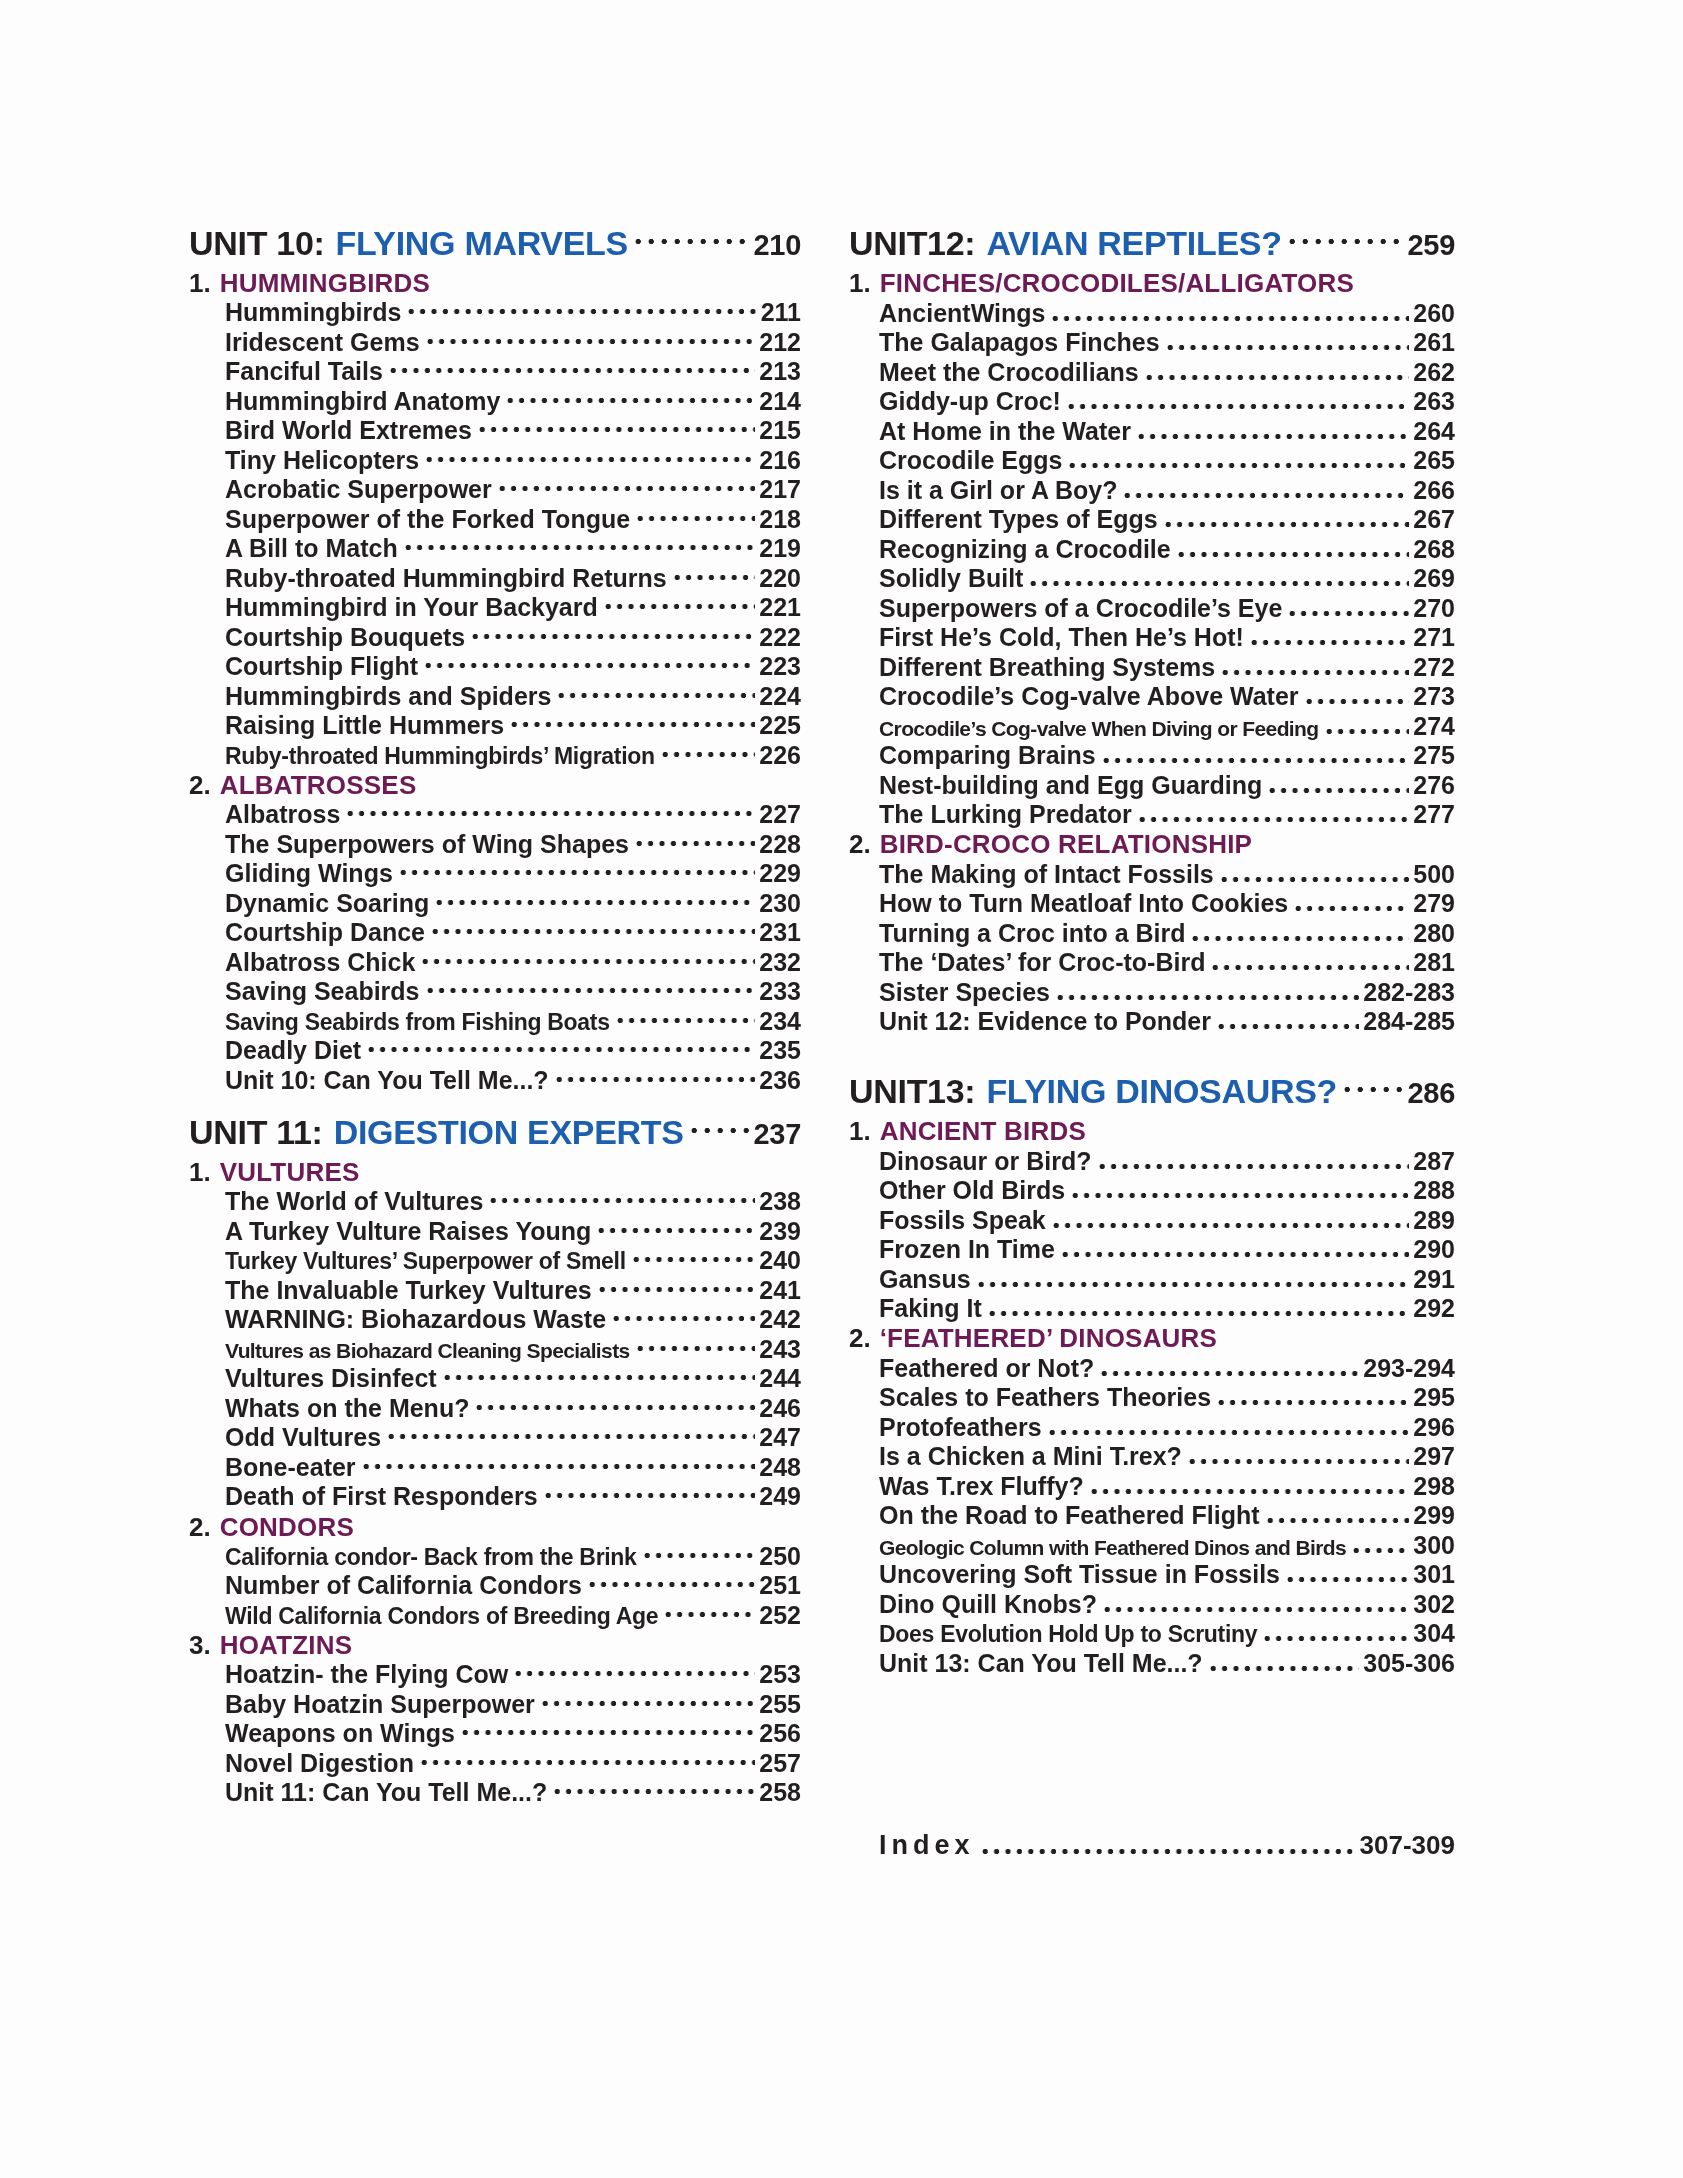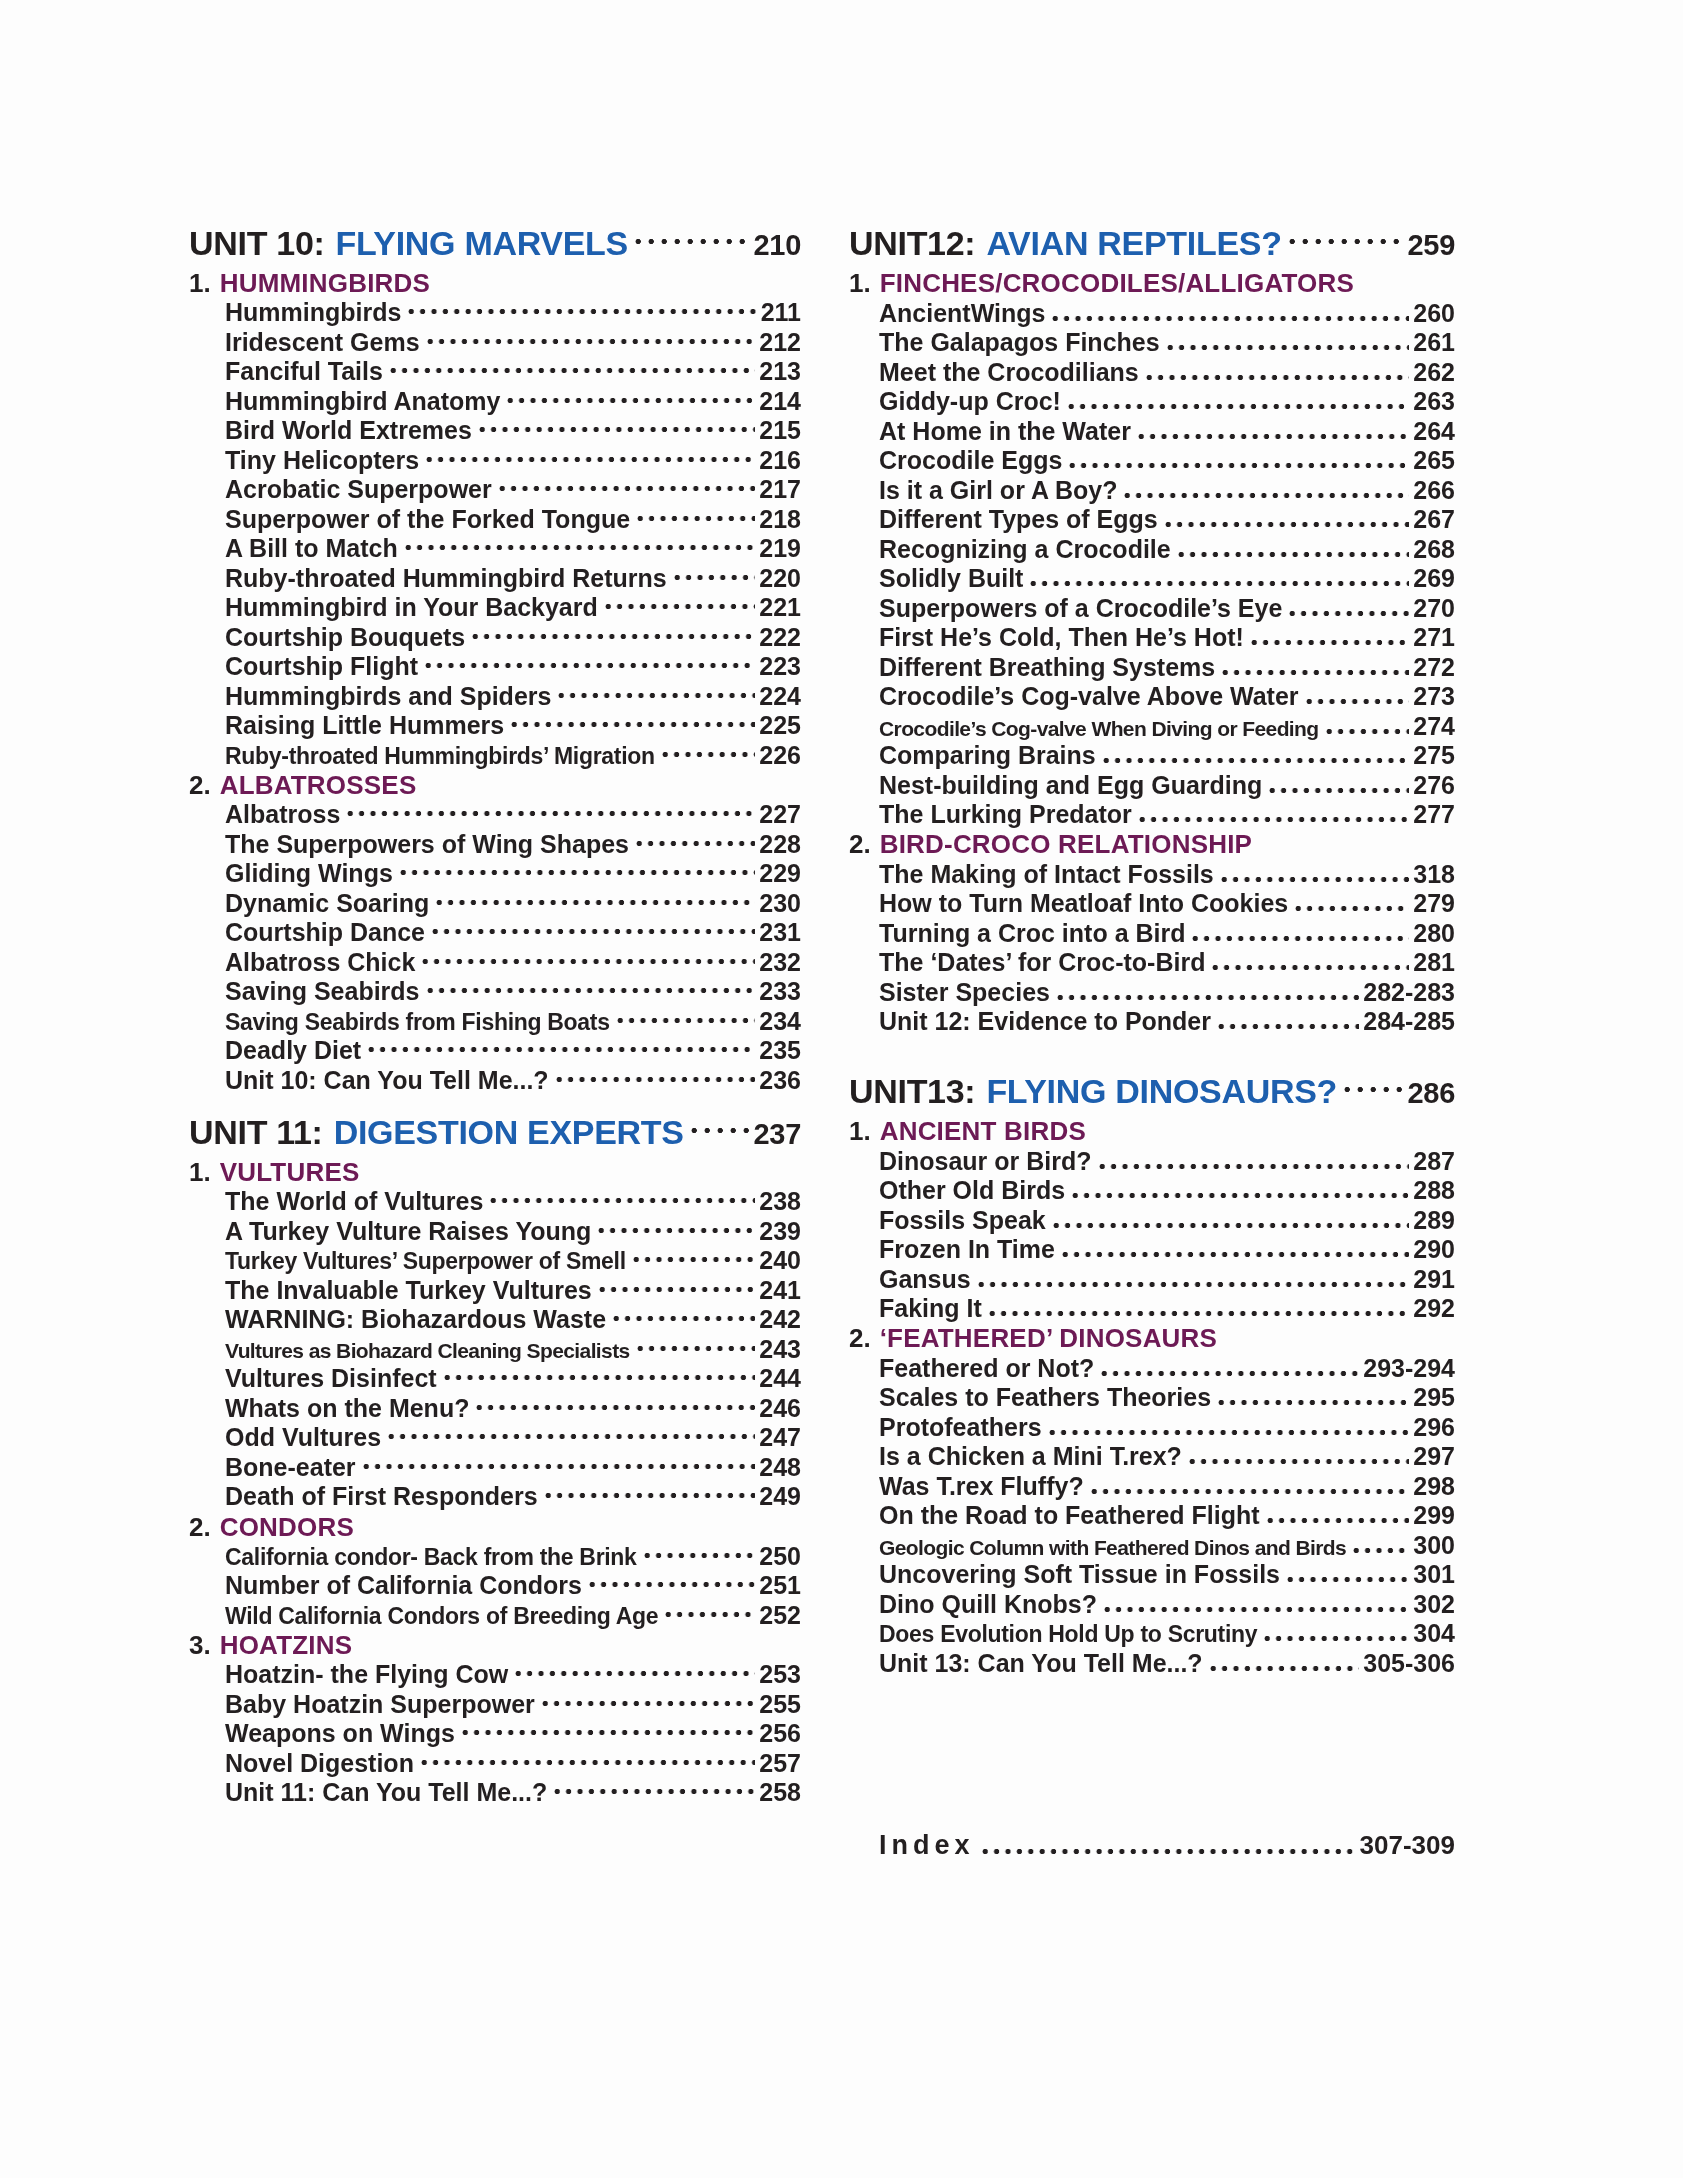--- a/index.html
+++ b/index.html
@@ -429,21 +429,21 @@
         <div class="leader"></div>
         <span class="num">277</span>
       </div>
       <div class="row section">
         <span class="s-num">2.</span>
         <span class="s-title">BIRD-CROCO RELATIONSHIP</span>
       </div>
       <div class="row entry">
         <span class="label">The Making of Intact Fossils</span>
         <div class="leader"></div>
-        <span class="num">318</span>
+        <span class="num">500</span>
       </div>
       <div class="row entry">
         <span class="label">How to Turn Meatloaf Into Cookies</span>
         <div class="leader"></div>
         <span class="num">279</span>
       </div>
       <div class="row entry">
         <span class="label">Turning a Croc into a Bird</span>
         <div class="leader"></div>
         <span class="num">280</span>

